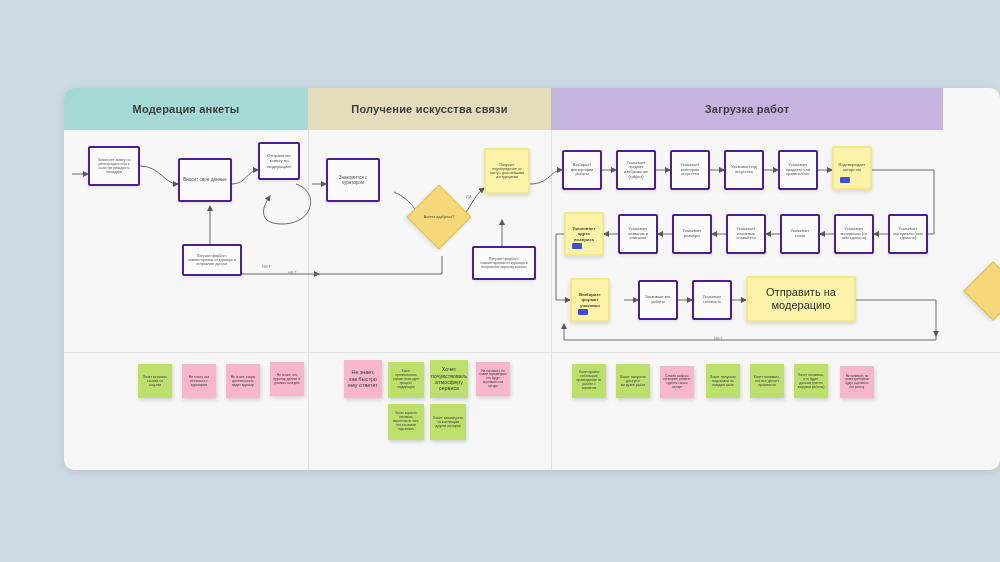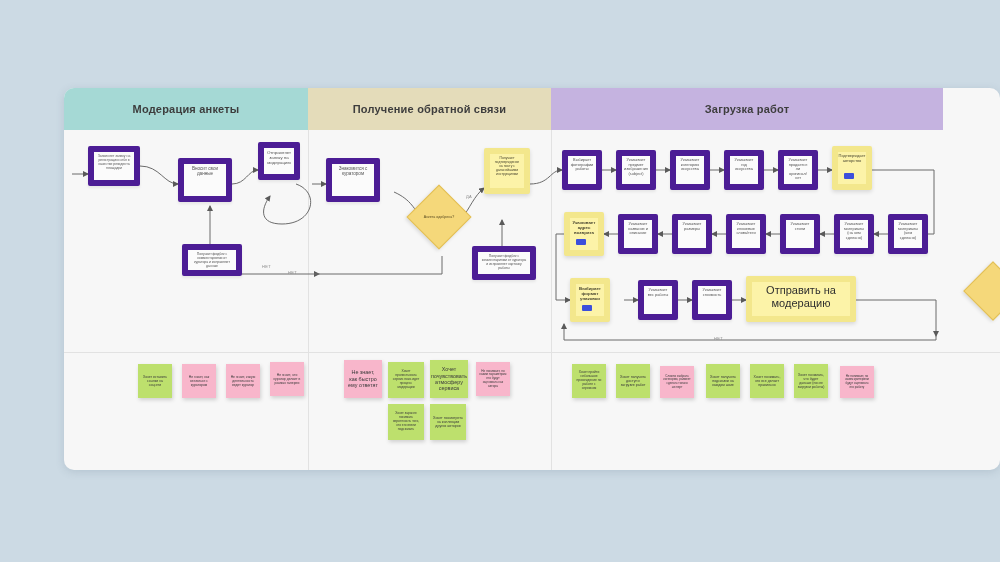--- a/index.html
+++ b/index.html
@@ -26,26 +26,26 @@
     font-size: 11px; font-weight: bold; color: #3d3d3d; letter-spacing: .2px;
     text-align: center; padding: 0 6px;
   }
   
   .vsep { position: absolute; top: 42px; bottom: 0; width: 1px; background: #e2e2e2; }
   .hsep { position: absolute; left: 0; right: 0; height: 1px; background: #e2e2e2; }
 
   
   .node {
     position: absolute;
-    display: flex; justify-content: center;
+    display: flex; align-items: center; justify-content: center;
     text-align: center;
     line-height: 1.18;
     color: #555;
     background: #fbfbfb;
-    border: 6px solid #4c1d95;
+    border: 2px solid #4c1d95;
     border-radius: 2px;
     padding: 2px 3px;
     box-shadow: 0 2px 3px rgba(0,0,0,.07);
     overflow: hidden;
     filter: blur(.35px);
   }
   .node.yellow {
     background: #fcf3a8; border-color: #f3e78c; color: #4a4730;
     filter: none; box-shadow: 0 2px 4px rgba(0,0,0,.13);
   }
@@ -88,21 +88,21 @@
 </head>
 <body>
 
 <div id="board">
 
   <div class="hdr-row">
     <div class="hdr" style="width:244px;background:#a5d9d5;">
       <span>Модерация анкеты</span>
     </div>
     <div class="hdr" style="width:243px;background:#e4dcba;">
-      <span>Получение обратной связи</span>
+      <span>Получение искусства связи</span>
     </div>
     <div class="hdr" style="width:392px;background:#c5b3e0;">
       <span>Загрузка работ</span>
     </div>
   </div>
 
   <div class="vsep" style="left:244px;"></div>
   <div class="vsep" style="left:487px;"></div>
   <div class="hsep" style="top:264px;"></div>
 

